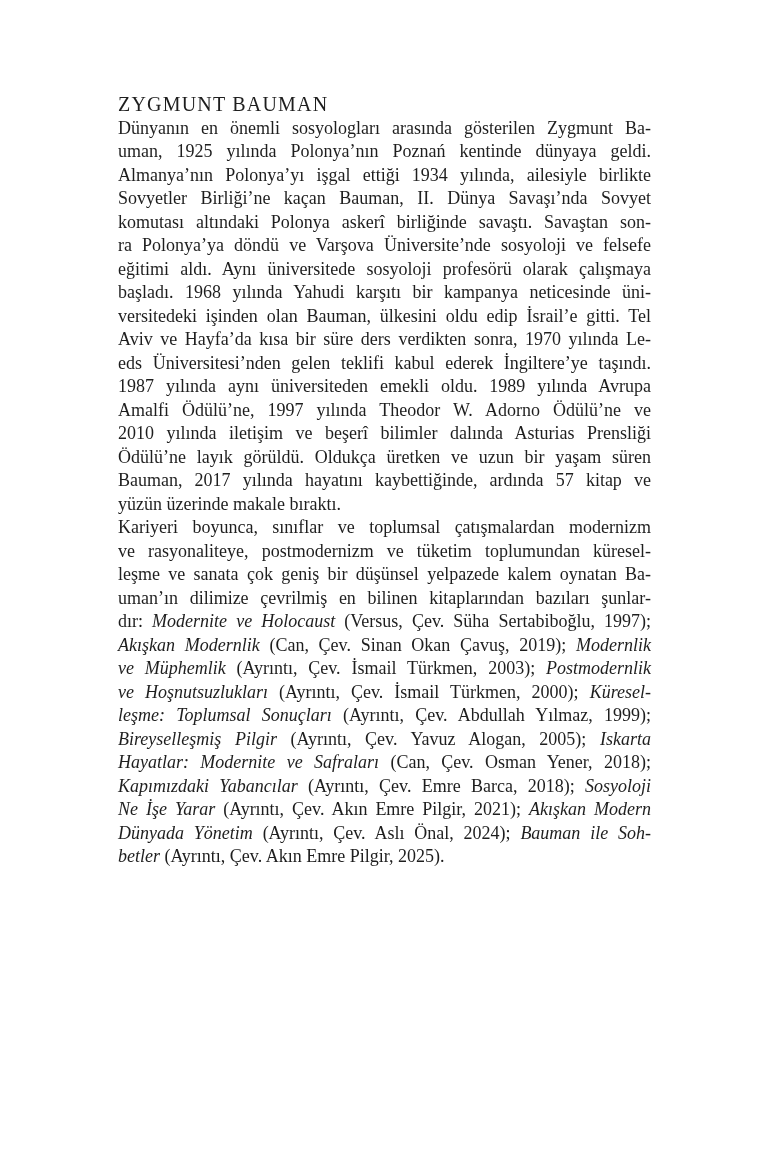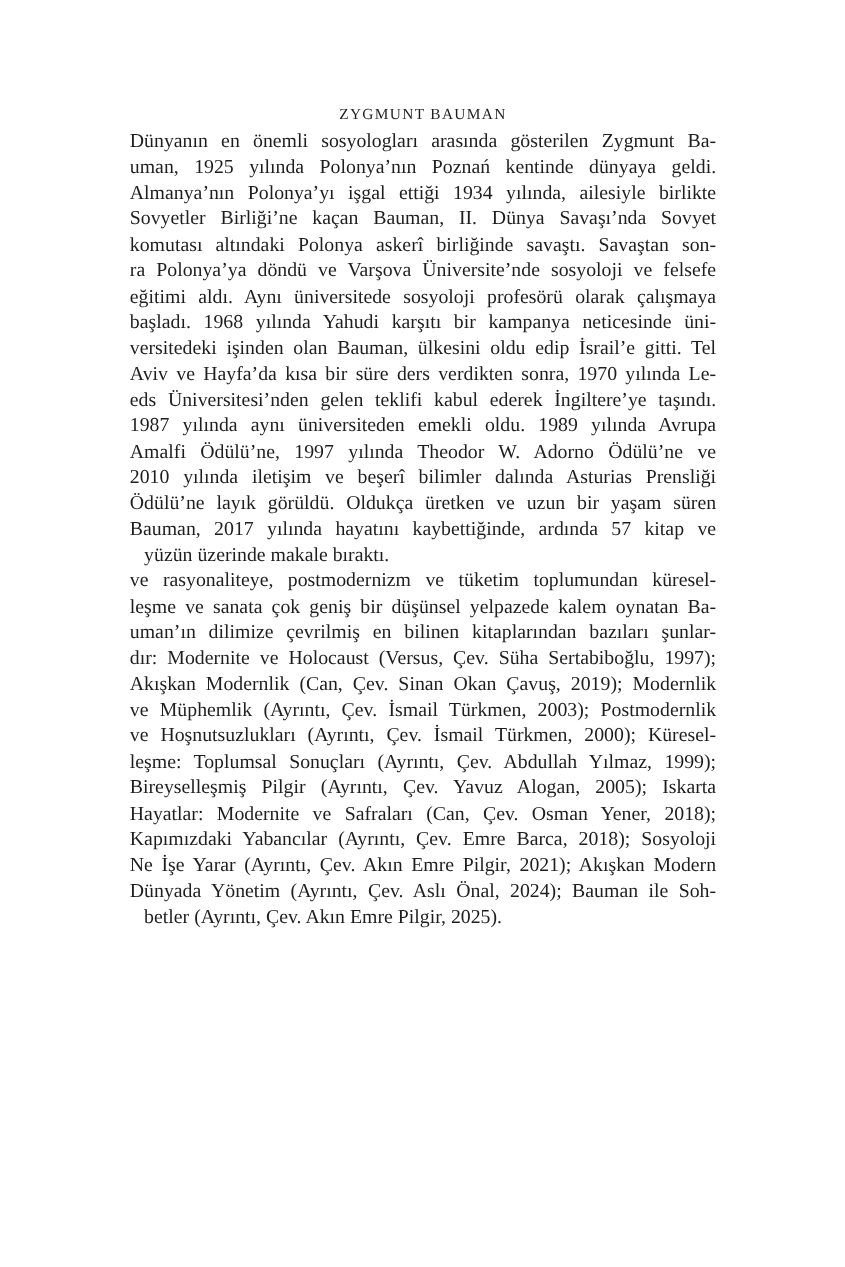--- a/index.html
+++ b/index.html
@@ -17,40 +17,40 @@
     position: absolute;
     left: 118px;
     top: 93px;
     width: 533px;
     color: #1e1e1e;
     font-family: "Liberation Serif", "DejaVu Serif", serif;
     font-size: 18px;
     line-height: 23.5px;
   }
   .page-title {
-    text-align: center;
-    font-size: 14px;
+    text-align: left;
+    font-size: 20px;
     letter-spacing: 1.2px;
     line-height: 23.5px;
     white-space: nowrap;
   }
   .para {
     margin: 0;
   }
   .line {
     text-align: justify;
     text-align-last: justify;
     height: 23.5px;
     overflow: visible;
   }
   .line.last {
     text-align-last: left;
-    margin-left: 13px;
   }
   .it {
+    font-style: italic;
   }
 </style>
 </head>
 <body>
 
 <div class="book-page">
   <div class="page-title">ZYGMUNT BAUMAN</div>
   <div>
       <div class="para">
         <div class="line"><span>Dünyanın en önemli sosyologları arasında gösterilen Zygmunt Ba-</span></div>
@@ -65,20 +65,21 @@
         <div class="line"><span>Aviv ve Hayfa’da kısa bir süre ders verdikten sonra, 1970 yılında Le-</span></div>
         <div class="line"><span>eds Üniversitesi’nden gelen teklifi kabul ederek İngiltere’ye taşındı.</span></div>
         <div class="line"><span>1987 yılında aynı üniversiteden emekli oldu. 1989 yılında Avrupa</span></div>
         <div class="line"><span>Amalfi Ödülü’ne, 1997 yılında Theodor W. Adorno Ödülü’ne ve</span></div>
         <div class="line"><span>2010 yılında iletişim ve beşerî bilimler dalında Asturias Prensliği</span></div>
         <div class="line"><span>Ödülü’ne layık görüldü. Oldukça üretken ve uzun bir yaşam süren</span></div>
         <div class="line"><span>Bauman, 2017 yılında hayatını kaybettiğinde, ardında 57 kitap ve</span></div>
         <div class="line last"><span>yüzün üzerinde makale bıraktı.</span></div>
       </div>
       <div class="para">
+        <div class="line"><span>Kariyeri boyunca, sınıflar ve toplumsal çatışmalardan modernizm</span></div>
         <div class="line"><span>ve rasyonaliteye, postmodernizm ve tüketim toplumundan küresel-</span></div>
         <div class="line"><span>leşme ve sanata çok geniş bir düşünsel yelpazede kalem oynatan Ba-</span></div>
         <div class="line"><span>uman’ın dilimize çevrilmiş en bilinen kitaplarından bazıları şunlar-</span></div>
         <div class="line"><span>dır: </span><span class="it">Modernite ve Holocaust</span><span> (Versus, Çev. Süha Sertabiboğlu, 1997);</span></div>
         <div class="line"><span class="it">Akışkan Modernlik</span><span> (Can, Çev. Sinan Okan Çavuş, 2019); </span><span class="it">Modernlik</span></div>
         <div class="line"><span class="it">ve Müphemlik</span><span> (Ayrıntı, Çev. İsmail Türkmen, 2003); </span><span class="it">Postmodernlik</span></div>
         <div class="line"><span class="it">ve Hoşnutsuzlukları</span><span> (Ayrıntı, Çev. İsmail Türkmen, 2000); </span><span class="it">Küresel-</span></div>
         <div class="line"><span class="it">leşme: Toplumsal Sonuçları</span><span> (Ayrıntı, Çev. Abdullah Yılmaz, 1999);</span></div>
         <div class="line"><span class="it">Bireyselleşmiş Pilgir</span><span> (Ayrıntı, Çev. Yavuz Alogan, 2005); </span><span class="it">Iskarta</span></div>
         <div class="line"><span class="it">Hayatlar: Modernite ve Safraları</span><span> (Can, Çev. Osman Yener, 2018);</span></div>

